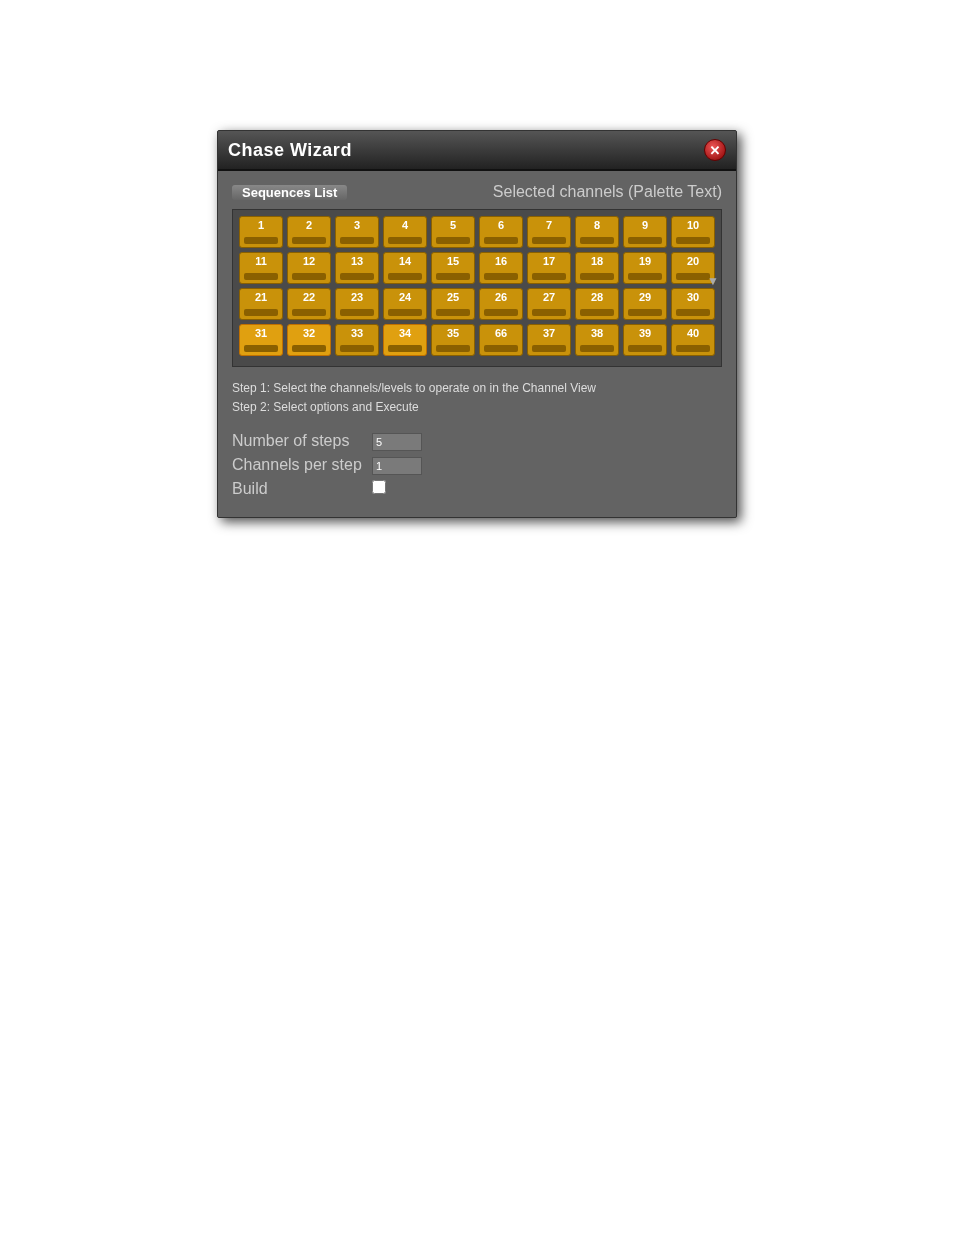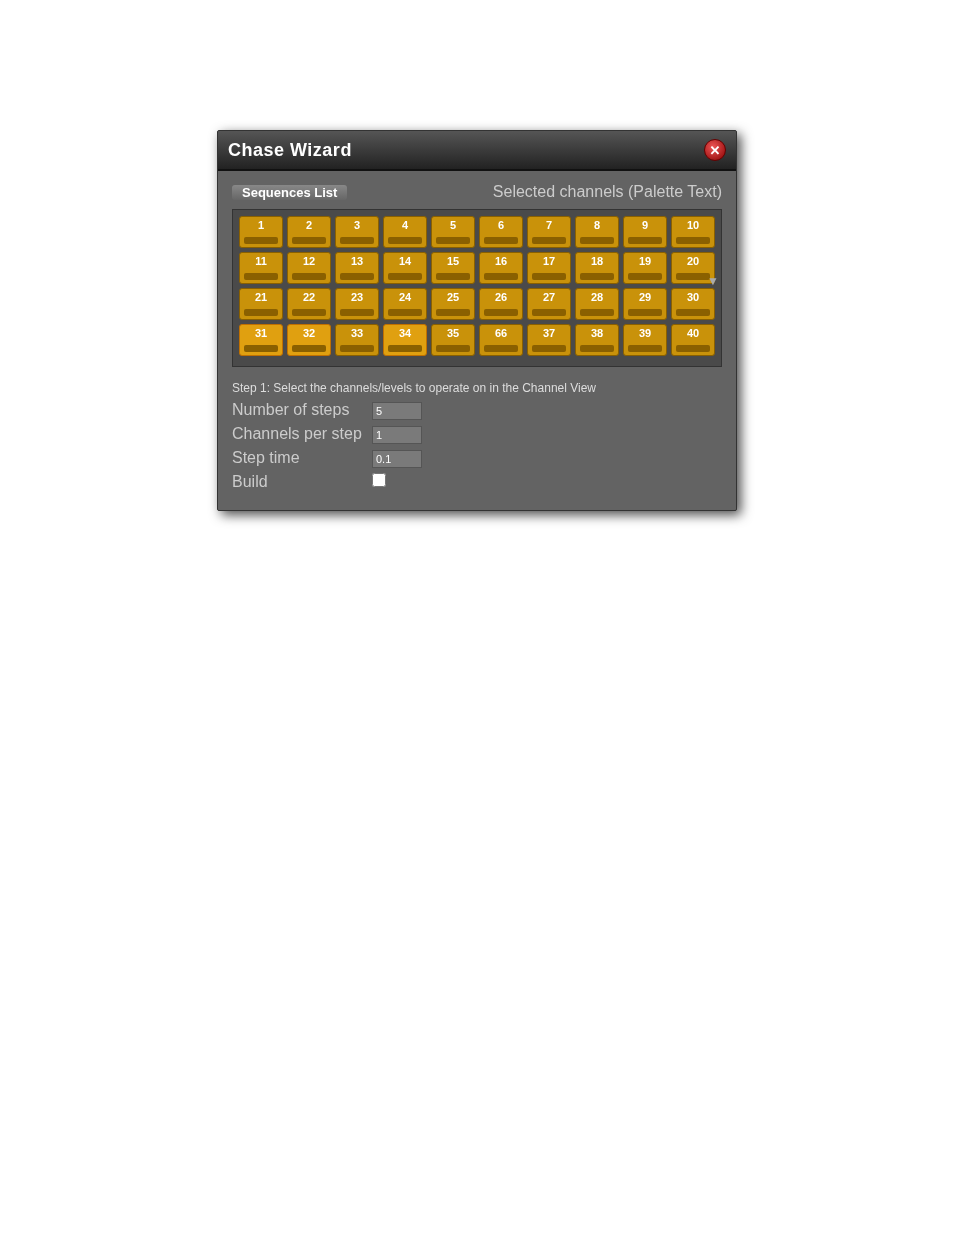--- a/index.html
+++ b/index.html
@@ -136,20 +136,21 @@
       position: absolute;
       right: 2px;
       bottom: 50%;
       color: #aaa;
       font-size: 12px;
     }
 
     .step-instructions {
       color: #ddd;
       font-size: 12px;
+      margin-bottom: 12px;
       line-height: 1.6;
     }
 
     .fields-table {
       width: 100%;
       border-collapse: collapse;
     }
 
     .fields-table tr {
       height: 24px;
@@ -248,43 +249,38 @@
         <div class="seq-btn">37</div>
         <div class="seq-btn">38</div>
         <div class="seq-btn">39</div>
         <div class="seq-btn">40</div>
       </div>
       <div class="scroll-indicator">▼</div>
     </div>
 
     <div class="step-instructions">
       <div>Step 1: Select the channels/levels to operate on in the Channel View</div>
+      <div>Step 2: Select options and Execute</div>
     </div>
 
     <table class="fields-table">
       <tbody>
         <tr>
           <td class="field-label">Number of steps</td>
           <td>
             <input class="field-input" type="text" value="5" style="">
           </td>
         </tr>
         <tr>
           <td class="field-label">Channels per step</td>
           <td>
             <input class="field-input" type="text" value="1" style="">
           </td>
         </tr>
         <tr>
-          <td class="field-label">Step time</td>
-          <td>
-            <input class="field-input" type="text" value="0.1" style="">
-          </td>
-        </tr>
-        <tr>
           <td class="field-label">Build</td>
           <td>
             <input class="field-checkbox" type="checkbox" style="">
           </td>
         </tr>
       </tbody>
     </table>
 
   </div>
 </div>

